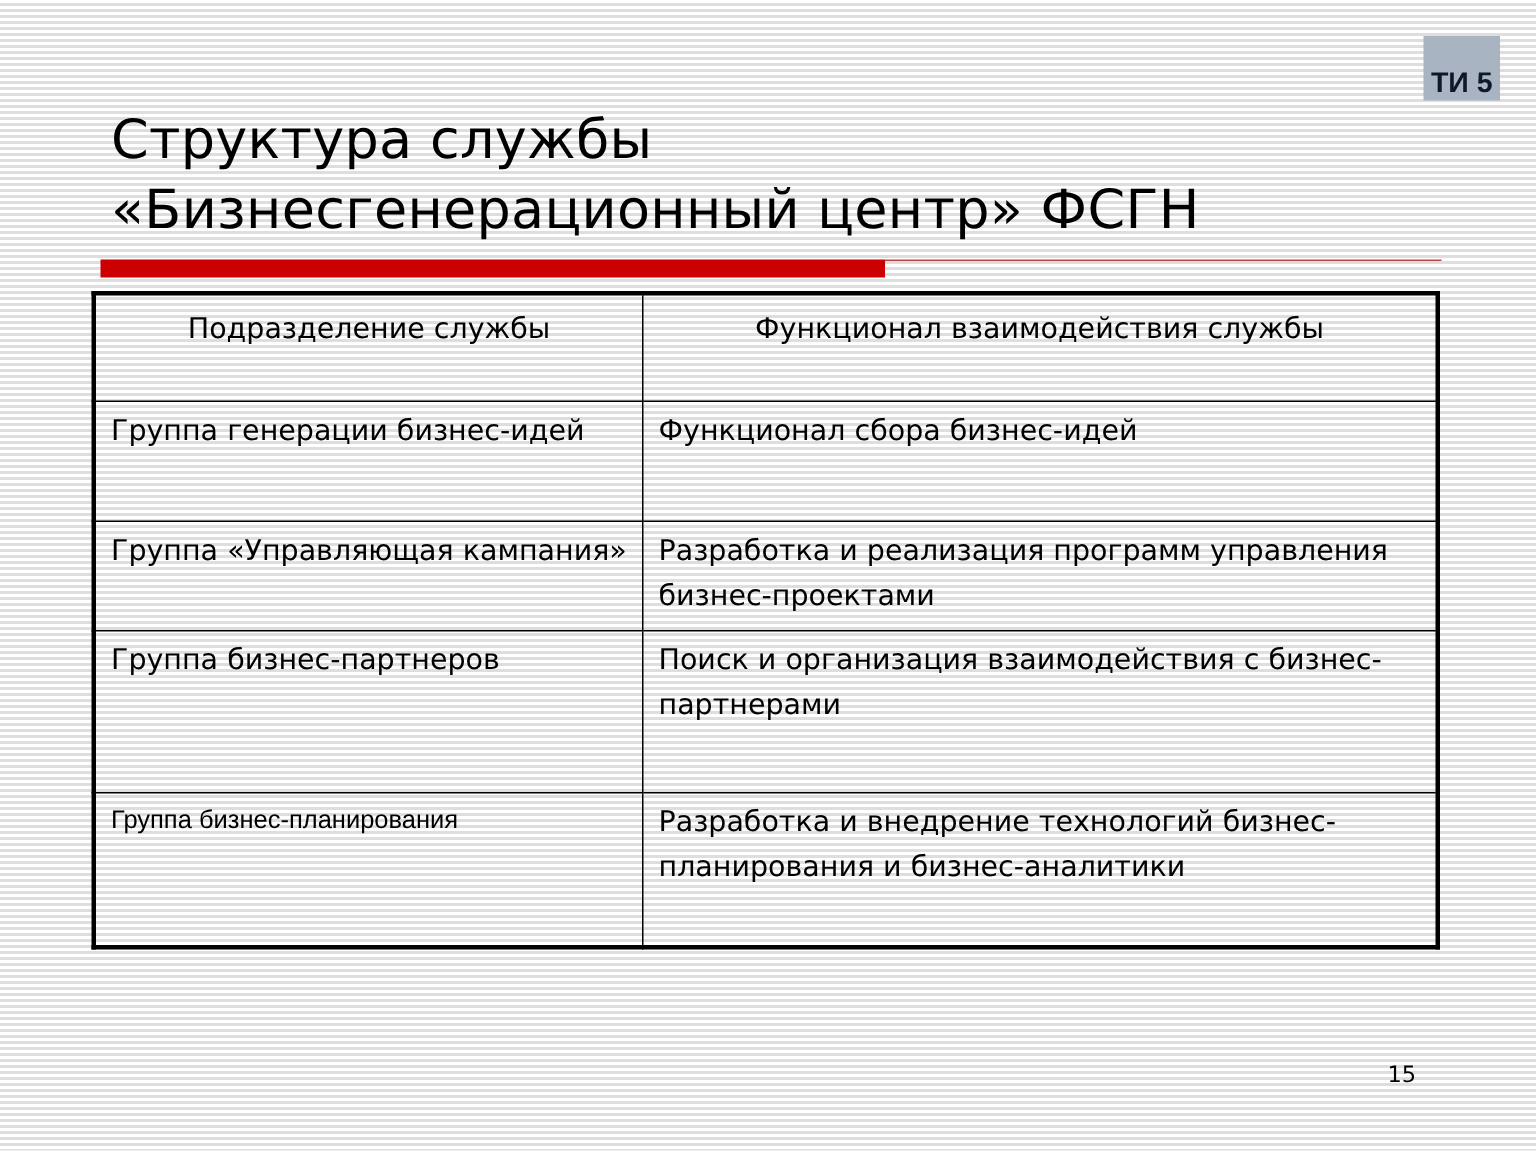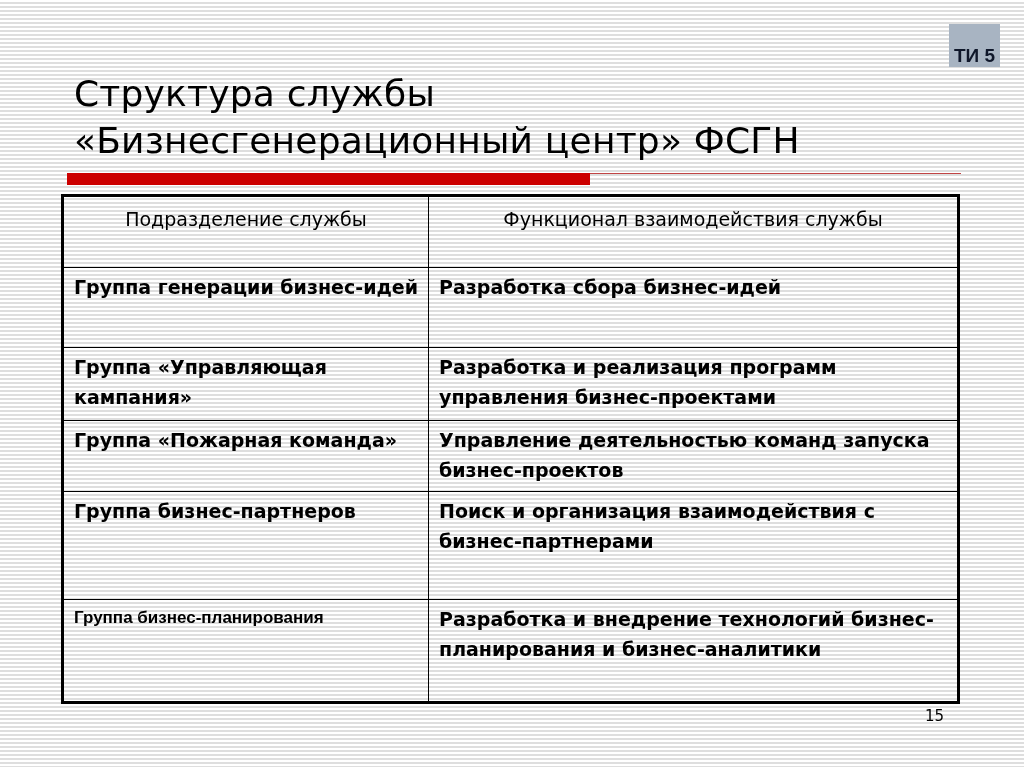--- a/index.html
+++ b/index.html
@@ -71,21 +71,20 @@
       top: 194px;
       width: 899px;
       border-collapse: collapse;
       border: 3px solid #000;
       background: transparent;
     }
     table.struct th, table.struct td {
       border: 1.5px solid #000;
       vertical-align: top;
       padding: 0;
-      font-weight: bold;
     }
     table.struct th {
       font-family: "DejaVu Sans", sans-serif;
       font-weight: normal;
       font-size: 19px;
       line-height: 28px;
       text-align: center;
       padding-top: 8px;
     }
     table.struct td {
@@ -126,29 +125,25 @@
 <table class="struct">
   <thead>
     <tr style="height:72px">
       <th class="col1">Подразделение службы</th>
       <th>Функционал взаимодействия службы</th>
     </tr>
   </thead>
   <tbody>
     <tr style="height:80px">
       <td>Группа генерации бизнес-идей</td>
-      <td>Разработка сбора бизнес-идей</td>
+      <td>Функционал сбора бизнес-идей</td>
     </tr>
     <tr style="height:73px">
       <td>Группа «Управляющая кампания»</td>
       <td>Разработка и реализация программ управления бизнес-проектами</td>
-    </tr>
-    <tr style="height:71px">
-      <td>Группа «Пожарная команда»</td>
-      <td>Управление деятельностью команд запуска бизнес-проектов</td>
     </tr>
     <tr style="height:108px">
       <td>Группа бизнес-партнеров</td>
       <td>Поиск и организация взаимодействия с бизнес-партнерами</td>
     </tr>
     <tr style="height:103px">
       <td class="small">Группа бизнес-планирования</td>
       <td>Разработка и внедрение технологий бизнес-планирования  и бизнес-аналитики</td>
     </tr>
   </tbody>

